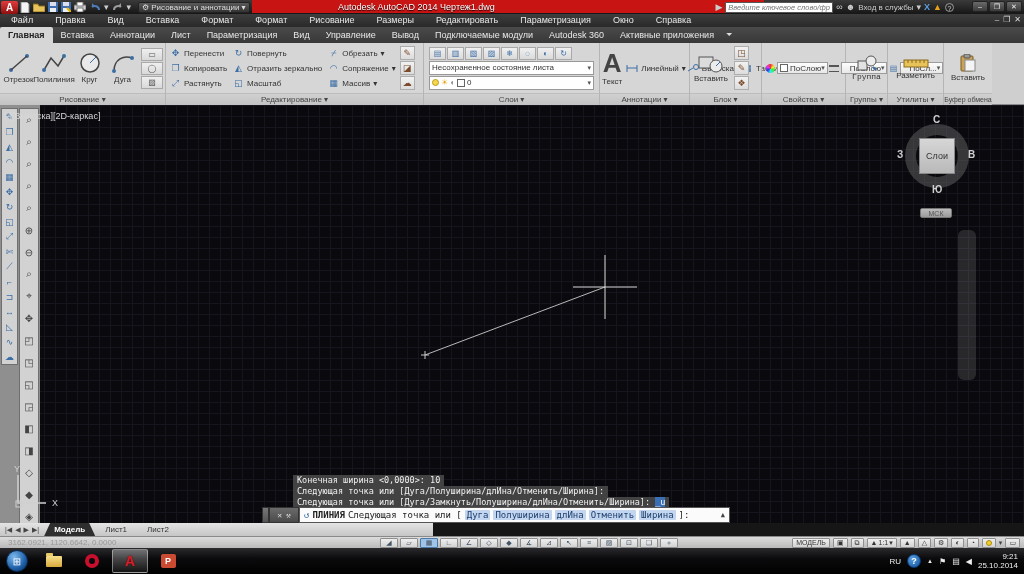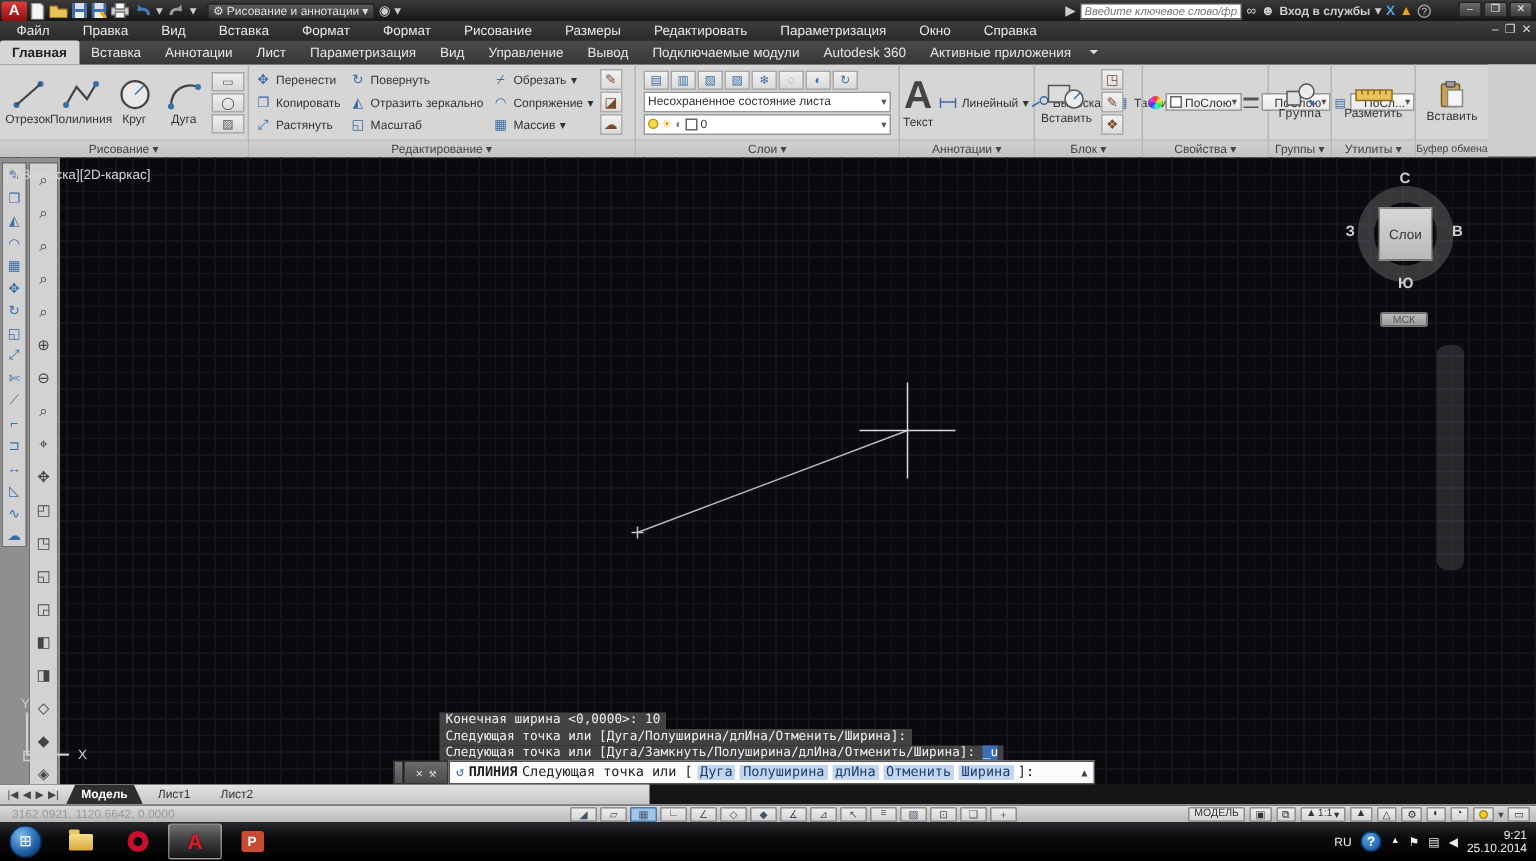--- a/index.html
+++ b/index.html
@@ -220,26 +220,29 @@
           </svg>
         </span>
       <span class="ic">▾</span>
       <div class="wsdrop">
         <span>⚙</span>
         <span>Рисование и аннотации</span>
         <span>▾</span>
       </div>
       <span class="ic">◉ ▾</span>
     </div>
+    <div class="redact">
+      <span class="wintitle">Autodesk AutoCAD 2014  Чертеж1.dwg</span>
+    </div>
     <div class="infocenter">
       <span class="ic">▶</span>
       <input class="searchbox" placeholder="Введите ключевое слово/фразу" style="">
       <span class="ic">∞</span>
       <span class="ic">☻</span>
-      <span class="ic" style="font-size:8px;font-weight:bold;">Вход в службы</span>
+      <span class="ic" style="font-size:8px;">Вход в службы</span>
       <span class="ic">▾</span>
       <span class="ic" style="color:#5aa0e0;font-weight:bold;">X</span>
       <span class="ic" style="color:#e8a21a;">▲</span>
       <span class="ic" style="border:1px solid #999;border-radius:50%;width:9px;height:9px;line-height:9px;text-align:center;font-size:7px;">?</span>
     </div>
     <div class="winctl">
       <span class="wbtn">–</span>
       <span class="wbtn">❐</span>
       <span class="wbtn">✕</span>
     </div>

